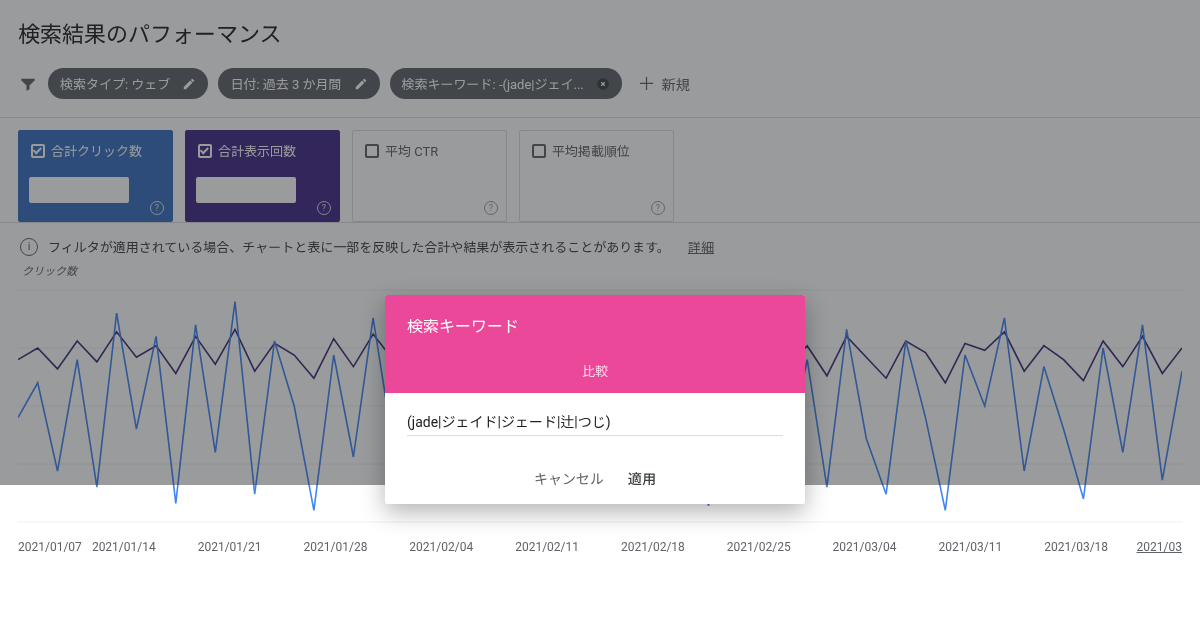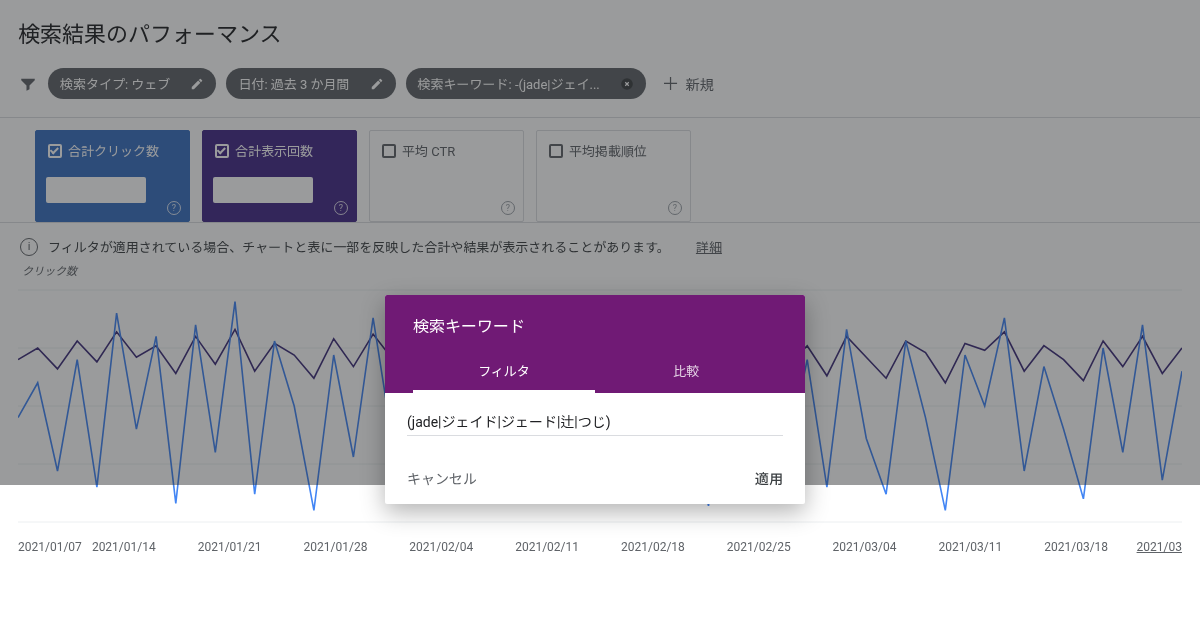--- a/index.html
+++ b/index.html
@@ -17,33 +17,33 @@
   }
   .filter-row {
     display: flex; align-items: center; gap: 10px;
     padding: 12px 18px 18px;
   }
   .filter-icon {
     width: 20px; height: 20px; color:#5f6368;
     display:flex; align-items:center; justify-content:center;
   }
   .chip {
-    display: inline-flex; align-items: center; gap: 20px;
+    display: inline-flex; align-items: center; gap: 12px;
     background: #5f6368; color: #fff; font-size: 13px;
     padding: 6px 12px; border-radius: 16px; white-space: nowrap;
   }
   .chip svg { width: 14px; height: 14px; fill: #fff; }
   .new-filter {
     display: inline-flex; align-items:center; gap:6px;
     color:#5f6368; font-size:14px; margin-left:6px;
     cursor:pointer;
   }
 
   .metrics-row {
-    display:flex; gap:12px; padding: 0 35px;
+    display:flex; gap:12px; padding: 0 18px;
     border-top: 1px solid #dadce0;
     border-bottom: 1px solid #dadce0;
     padding-top: 12px; padding-bottom: 0;
     background:#fff;
   }
   .metric-card {
     width: 155px; height: 92px; padding: 10px 12px;
     position: relative; border-radius: 2px;
     background:#fff; border:1px solid #dadce0;
   }
@@ -80,21 +80,21 @@
   }
 
   .info-banner {
     display:flex; align-items:center; gap:10px;
     padding: 14px 20px; font-size:13px; color:#3c4043;
   }
   .info-icon {
     width:18px;height:18px;border:1.5px solid #5f6368;border-radius:50%;
     display:flex;align-items:center;justify-content:center;font-size:11px;color:#5f6368;
   }
-  .info-link { color:#5f6368; text-decoration: underline; margin-left:16px; }
+  .info-link { color:#5f6368; text-decoration: underline; margin-left:8px; }
 
   .chart-area {
     position:relative; margin: 0 18px; height: 300px;
   }
   .chart-y-label { position:absolute; left:4px; top:-8px; font-size:11px; color:#5f6368;font-style:italic; }
   .chart-svg { position:absolute; left:0; top:8px; width:1164px; height:258px; }
   .chart-hline { stroke:#eceff1; stroke-width:1; }
   .chart-line-blue { fill:none; stroke:#4285f4; stroke-width:1.6; }
   .chart-line-purple { fill:none; stroke:#3f2f7a; stroke-width:1.6; }
   .chart-x-labels {
@@ -110,21 +110,21 @@
   }
 
   
   .modal {
     position:absolute; top:295px; left:385px;
     width:420px; background:#fff;
     box-shadow: 0 8px 24px rgba(0,0,0,.3);
     border-radius:2px; overflow:hidden;
   }
   .modal-header {
-    background:#701a75; color:#fff; padding:18px 28px 0;
+    background:#ec4899; color:#fff; padding:18px 22px 0;
   }
   .modal-title { font-size:16px; font-weight:400; padding-bottom: 14px; }
   .modal-tabs { display:flex; }
   .modal-tab {
     flex:1; text-align:center; font-size:13px; padding:10px 0;
     color:rgba(255,255,255,.8); cursor:pointer;
     border-bottom: 3px solid transparent;
   }
   .modal-tab.active { color:#fff; border-bottom-color:#fff; }
   .modal-body { padding: 16px 22px 8px; }
@@ -133,21 +133,21 @@
     display:inline-flex; align-items:center; gap:4px;
     font-size:14px; color:#3c4043; cursor:pointer;
   }
   .select-caret { border:5px solid transparent; border-top-color:#9aa0a6; transform:translateY(3px);}
   .regex-link { font-size:12px; color:#9aa0a6; text-decoration: underline; cursor:pointer; }
   .modal-input {
     width:100%; border:none; border-bottom:1px solid #dadce0;
     font-size:14px; padding:4px 0 6px; outline:none; color:#202124;
   }
   .modal-actions {
-    display:flex; justify-content:space-between; gap:24px;
+    display:flex; justify-content:center; gap:24px;
     padding: 24px 22px 16px; font-size:14px;
   }
   .modal-btn { color:#5f6368; cursor:pointer; }
   .modal-btn.primary { color:#3c4043; font-weight:500; }
 </style>
 </head>
 <body>
 
 <div class="page">
 
@@ -263,21 +263,20 @@
         <span style="left: 1164px; transform: translateX(-100%); text-decoration: underline;">2021/03</span>
       </div>
   </div>
 
   <div class="overlay"></div>
 
   <div class="modal">
     <div class="modal-header">
       <div class="modal-title">検索キーワード</div>
       <div class="modal-tabs">
-        <div class="modal-tab active">フィルタ</div>
         <div class="modal-tab">比較</div>
       </div>
     </div>
     <div class="modal-body">
       <input class="modal-input" value="(jade|ジェイド|ジェード|辻|つじ)" style="">
     </div>
     <div class="modal-actions">
       <span class="modal-btn">キャンセル</span>
       <span class="modal-btn primary">適用</span>
     </div>

